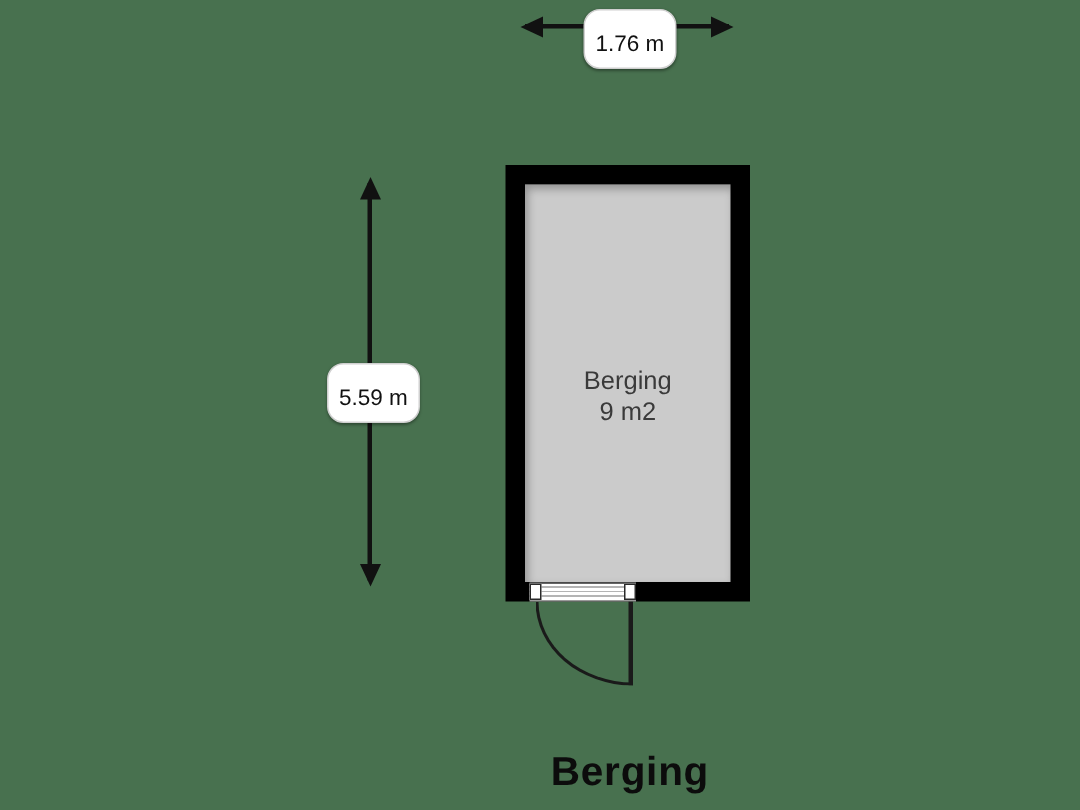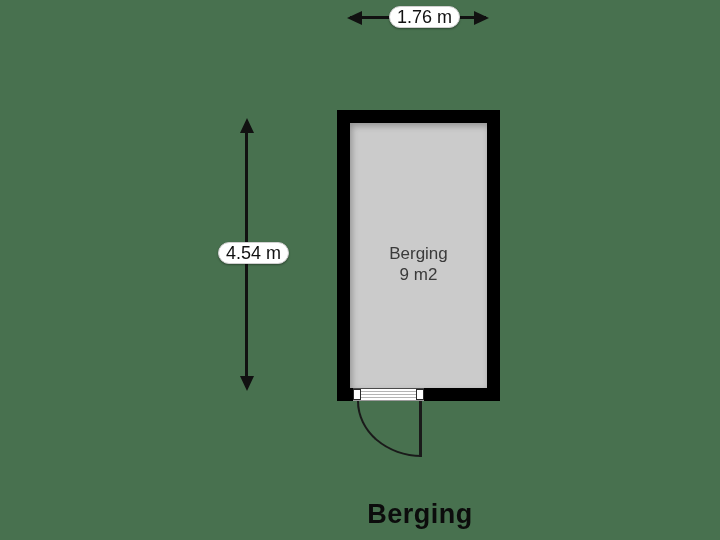--- a/index.html
+++ b/index.html
@@ -45,25 +45,25 @@
     left:240px;top:118px;
     border-left:7px solid transparent;border-right:7px solid transparent;
     border-bottom:15px solid var(--line);
   }
   .head-down{
     left:240px;top:376px;
     border-left:7px solid transparent;border-right:7px solid transparent;
     border-top:15px solid var(--line);
   }
   .dim-label{
-    position:absolute;height:22px;min-width:58px;padding:0 7px;
+    position:absolute;height:40px;min-width:58px;padding:13px 7px;
     background:var(--label-box);
     border:1px solid var(--label-border);
     border-radius:11px;
-    font-size:18px;line-height:20px;color:var(--text);
+    font-size:15px;line-height:20px;color:var(--text);
     text-align:center;white-space:nowrap;
     box-shadow:0 1px 2px rgba(0,0,0,0.35);
   }
   .dim-label.width{left:389px;top:6px;}
   .dim-label.height{left:218px;top:242px;}
 
   
   .room{
     position:absolute;left:337px;top:110px;width:163px;height:291px;
     background:var(--wall);
@@ -118,21 +118,21 @@
     <div class="dim-line-h"></div>
     <div class="arrowhead head-left"></div>
     <div class="arrowhead head-right"></div>
     <div class="dim-label width">1.76 m</div>
   </div>
 
   <div>
     <div class="dim-line-v"></div>
     <div class="arrowhead head-up"></div>
     <div class="arrowhead head-down"></div>
-    <div class="dim-label height">4.54 m</div>
+    <div class="dim-label height">5.59 m</div>
   </div>
 
   <div class="room">
     <div class="room-floor">
       <div class="room-text">
         <div>Berging</div>
         <div>9 m2</div>
       </div>
     </div>
   </div>

